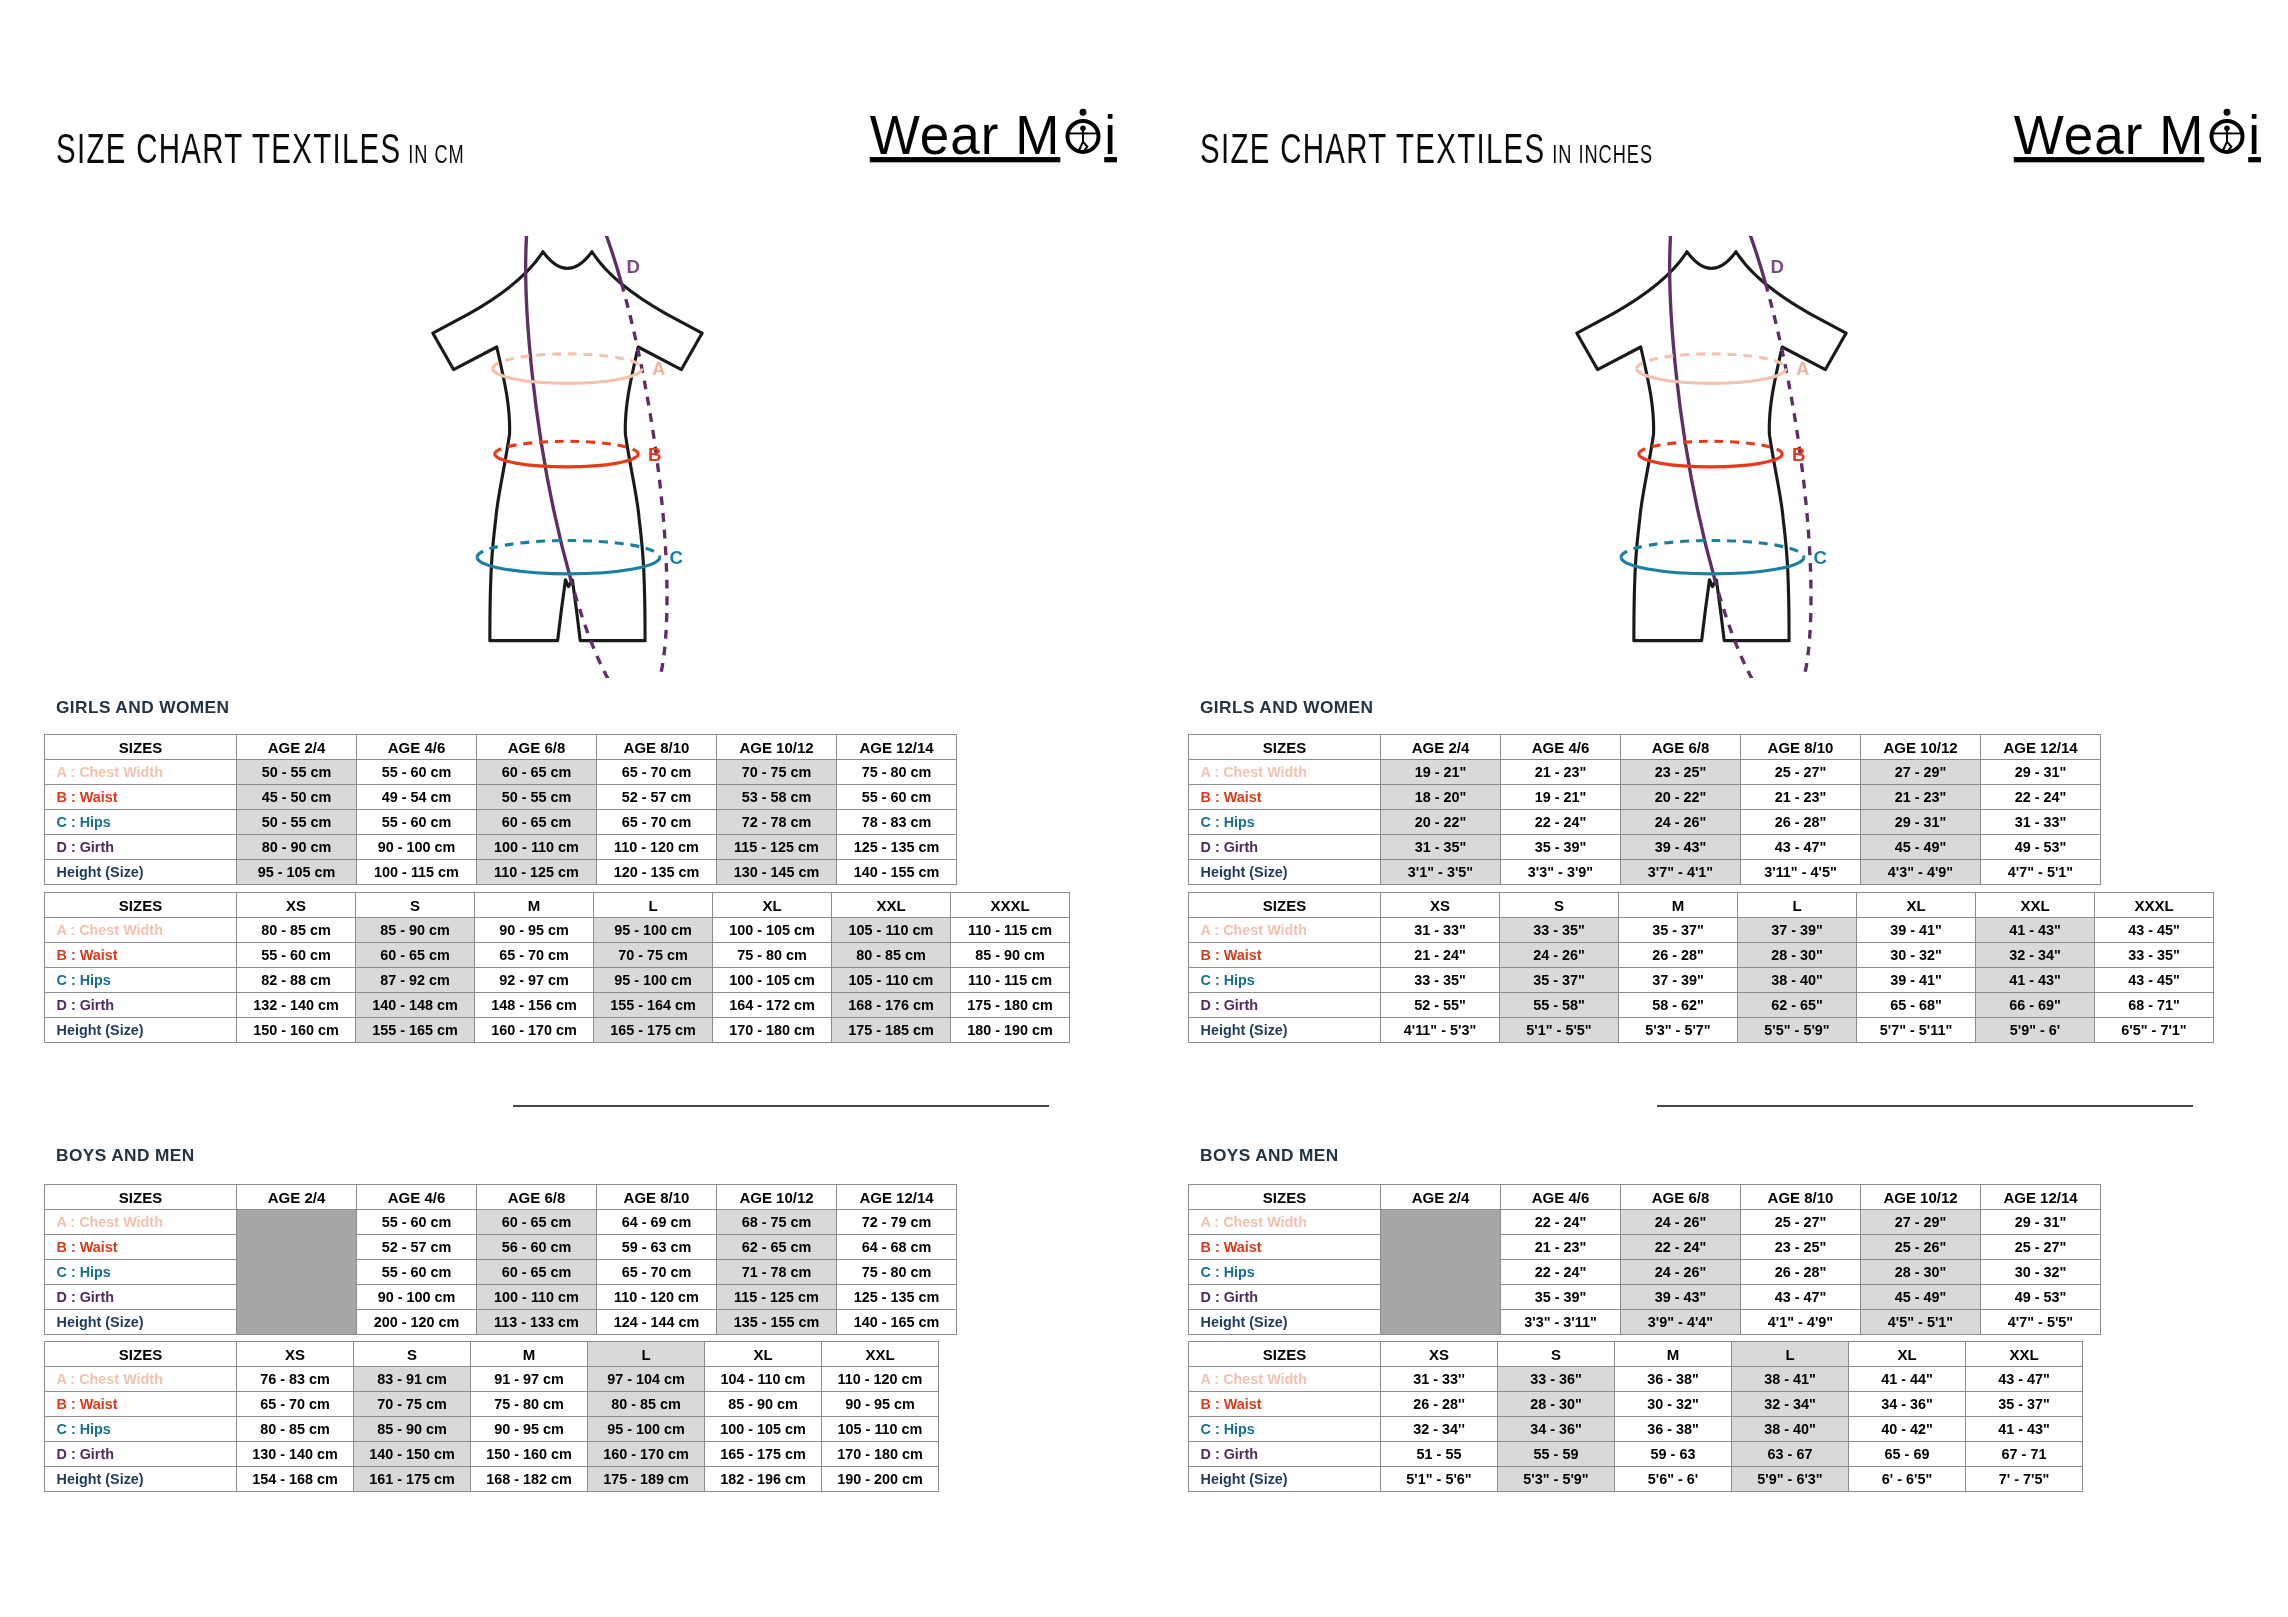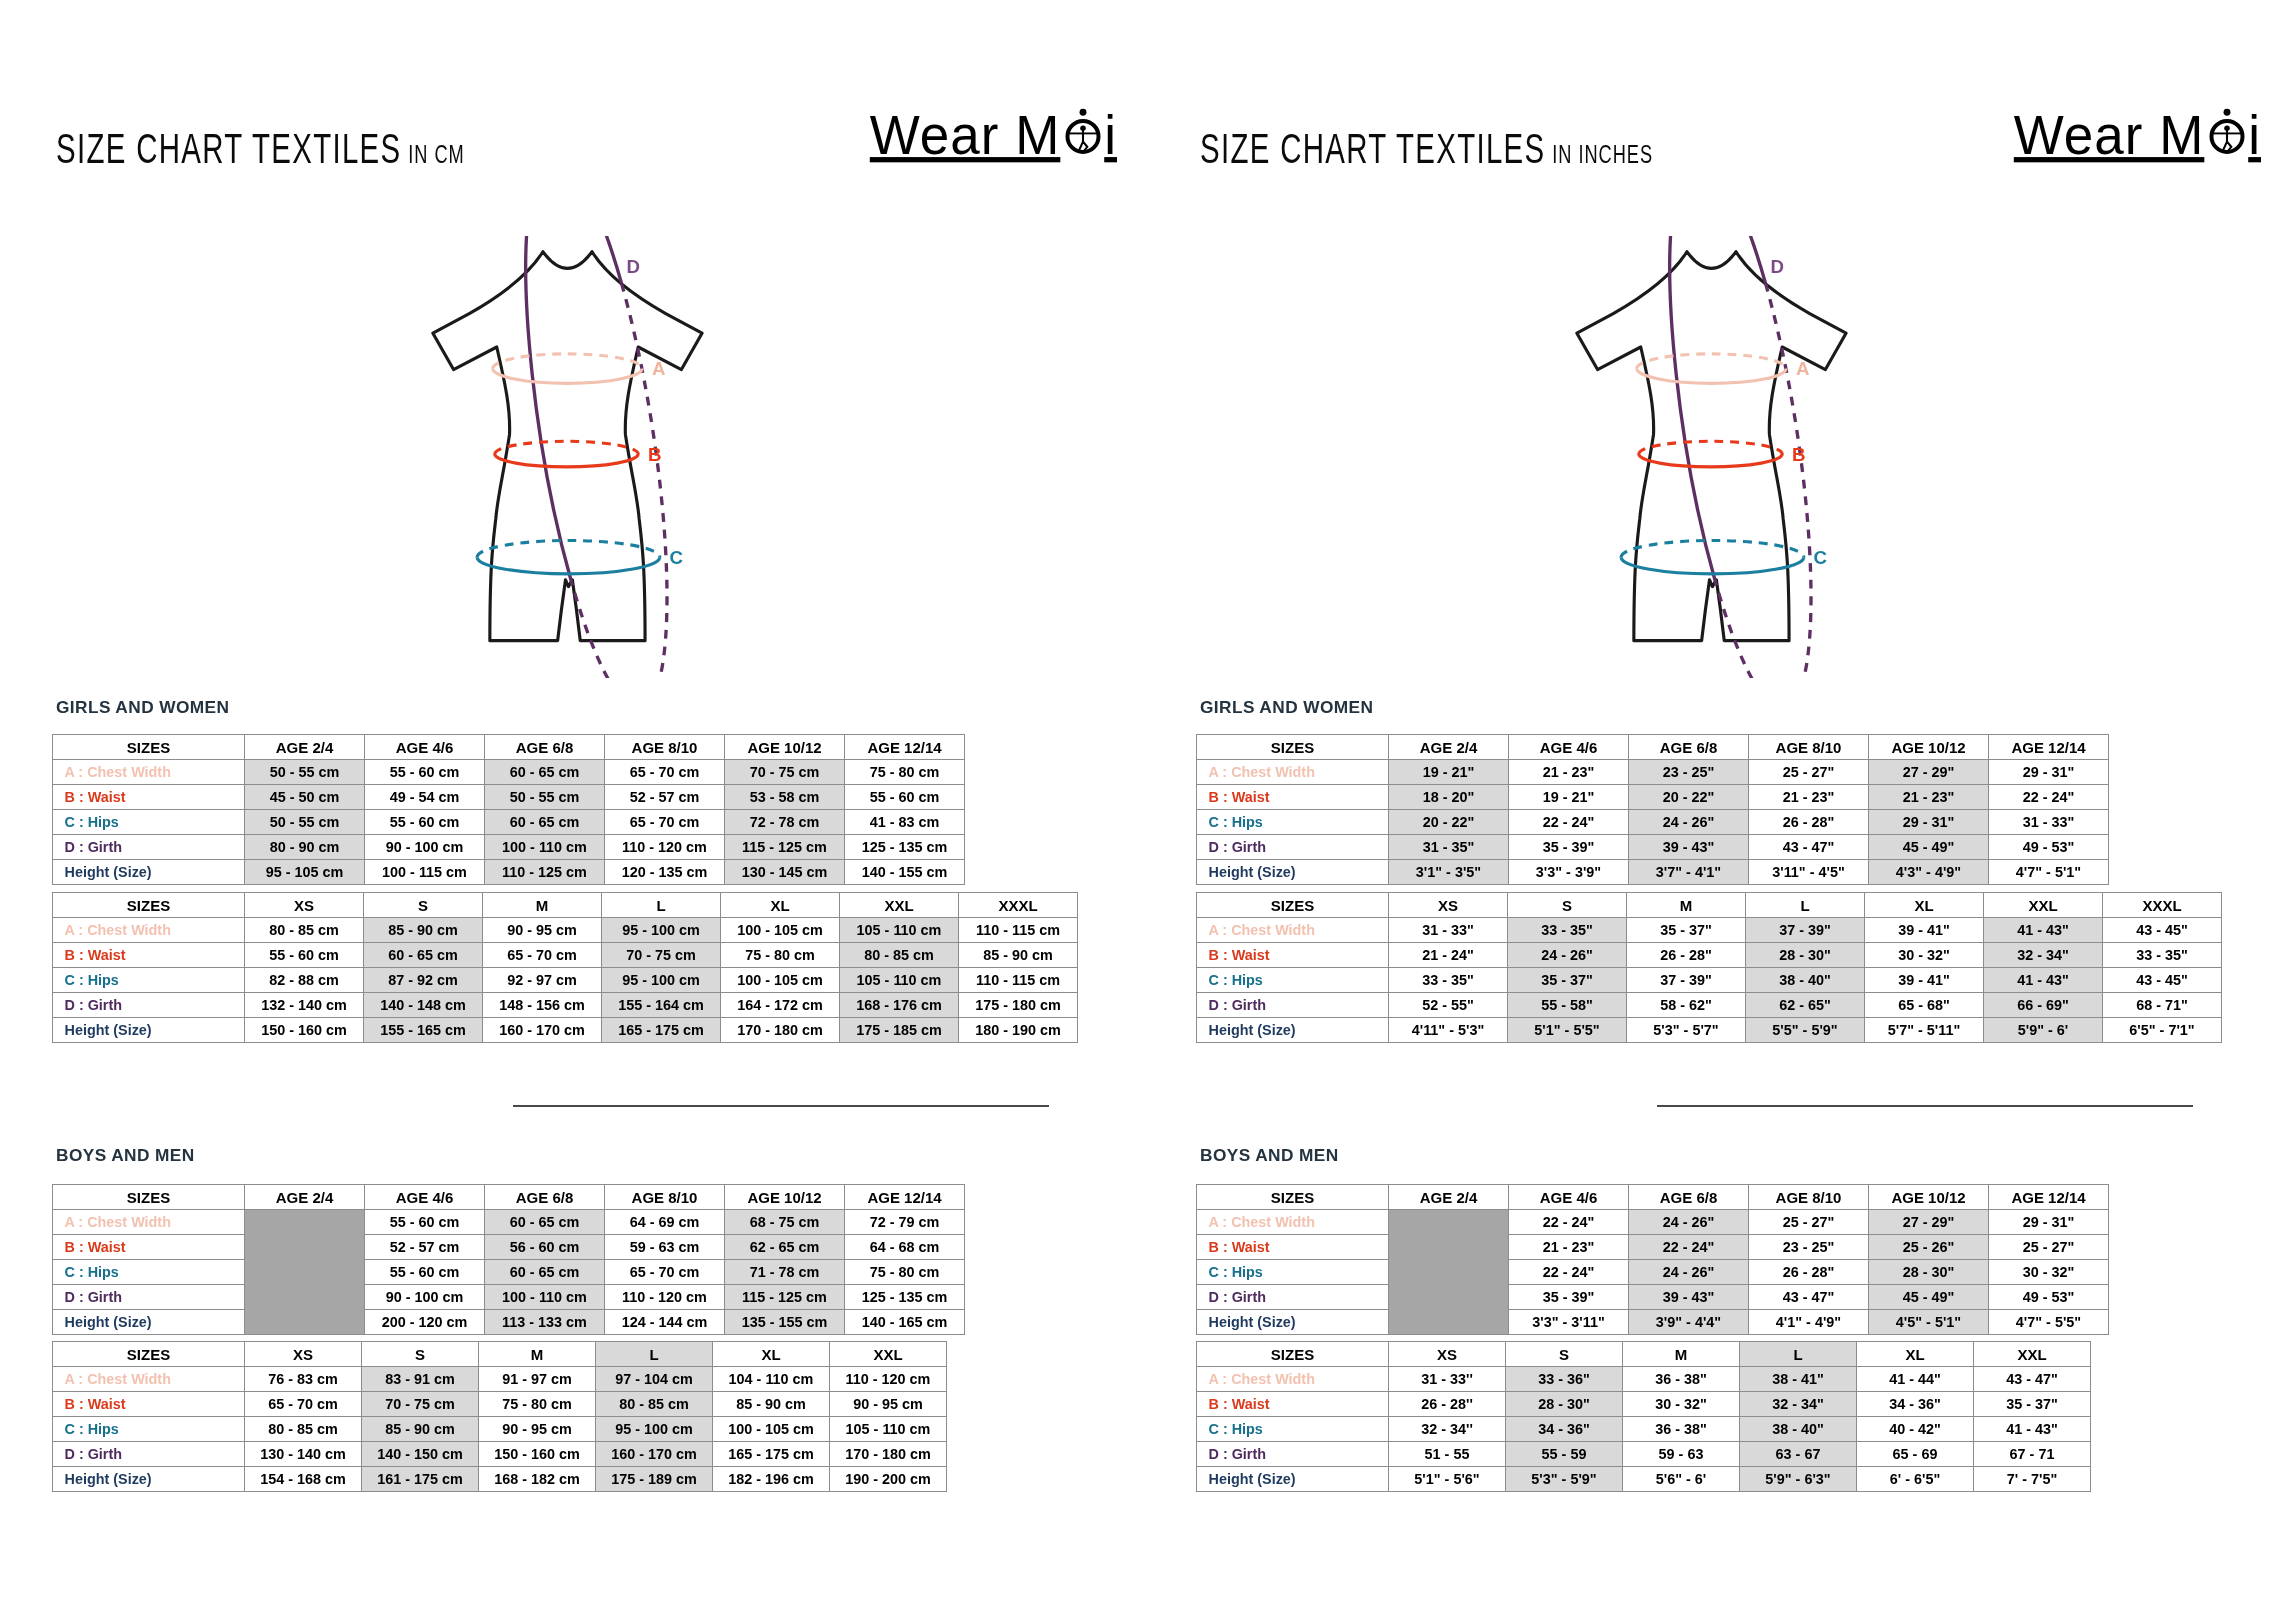--- a/index.html
+++ b/index.html
@@ -13,21 +13,21 @@
 
   .logo{position:absolute;top:108px;right:27px;display:flex;align-items:flex-end;text-decoration:underline;}
   .logo-text{font-size:53px;line-height:1;font-weight:400;letter-spacing:1px;color:#000;transform:scaleY(1.05);}
   .dancer{margin:0 1px 2.9px 2.9px;}
 
   .mannequin{position:absolute;left:407px;top:236px;}
 
   .section-heading{position:absolute;left:56px;font-size:17.3px;font-weight:700;letter-spacing:0.4px;color:#233340;}
   .h-girls{top:697px;} .h-boys{top:1145px;}
 
-  table.tbl{position:absolute;left:52px;border-collapse:collapse;table-layout:fixed;background:#fff;padding-left:16px;}
+  table.tbl{position:absolute;left:44px;border-collapse:collapse;table-layout:fixed;background:#fff;padding-left:16px;}
   .t-ga{top:734px;width:913px;}
   .t-gs{top:892px;width:1026px;}
   .t-ba{top:1184px;width:913px;}
   .t-bs{top:1341px;width:895px;}
   .tbl th,.tbl td{border:1px solid #8c8c8c;height:24px;font-size:14.4px;font-weight:700;text-align:center;padding:0 1.9px;color:#000;overflow:hidden;white-space:nowrap;}
   .tbl th{font-size:15px;}
   td.row-label{text-align:left;padding-left:11.5px;}
   .shaded{background:#d9d9d9;}
   td.empty-block{background:#a6a6a6;border-top:1px solid #a6a6a6;border-bottom:1px solid #8c8c8c;}
 
@@ -110,21 +110,21 @@
           <td class="shaded">53 - 58 cm</td>
           <td>55 - 60 cm</td>
         </tr>
         <tr>
           <td class="row-label" style="color: rgb(23, 112, 140);">C : Hips</td>
           <td class="shaded">50 - 55 cm</td>
           <td>55 - 60 cm</td>
           <td class="shaded">60 - 65 cm</td>
           <td>65 - 70 cm</td>
           <td class="shaded">72 - 78 cm</td>
-          <td>41 - 83 cm</td>
+          <td>78 - 83 cm</td>
         </tr>
         <tr>
           <td class="row-label" style="color: rgb(79, 43, 94);">D : Girth</td>
           <td class="shaded">80 - 90 cm</td>
           <td>90 - 100 cm</td>
           <td class="shaded">100 - 110 cm</td>
           <td>110 - 120 cm</td>
           <td class="shaded">115 - 125 cm</td>
           <td>125 - 135 cm</td>
         </tr>

